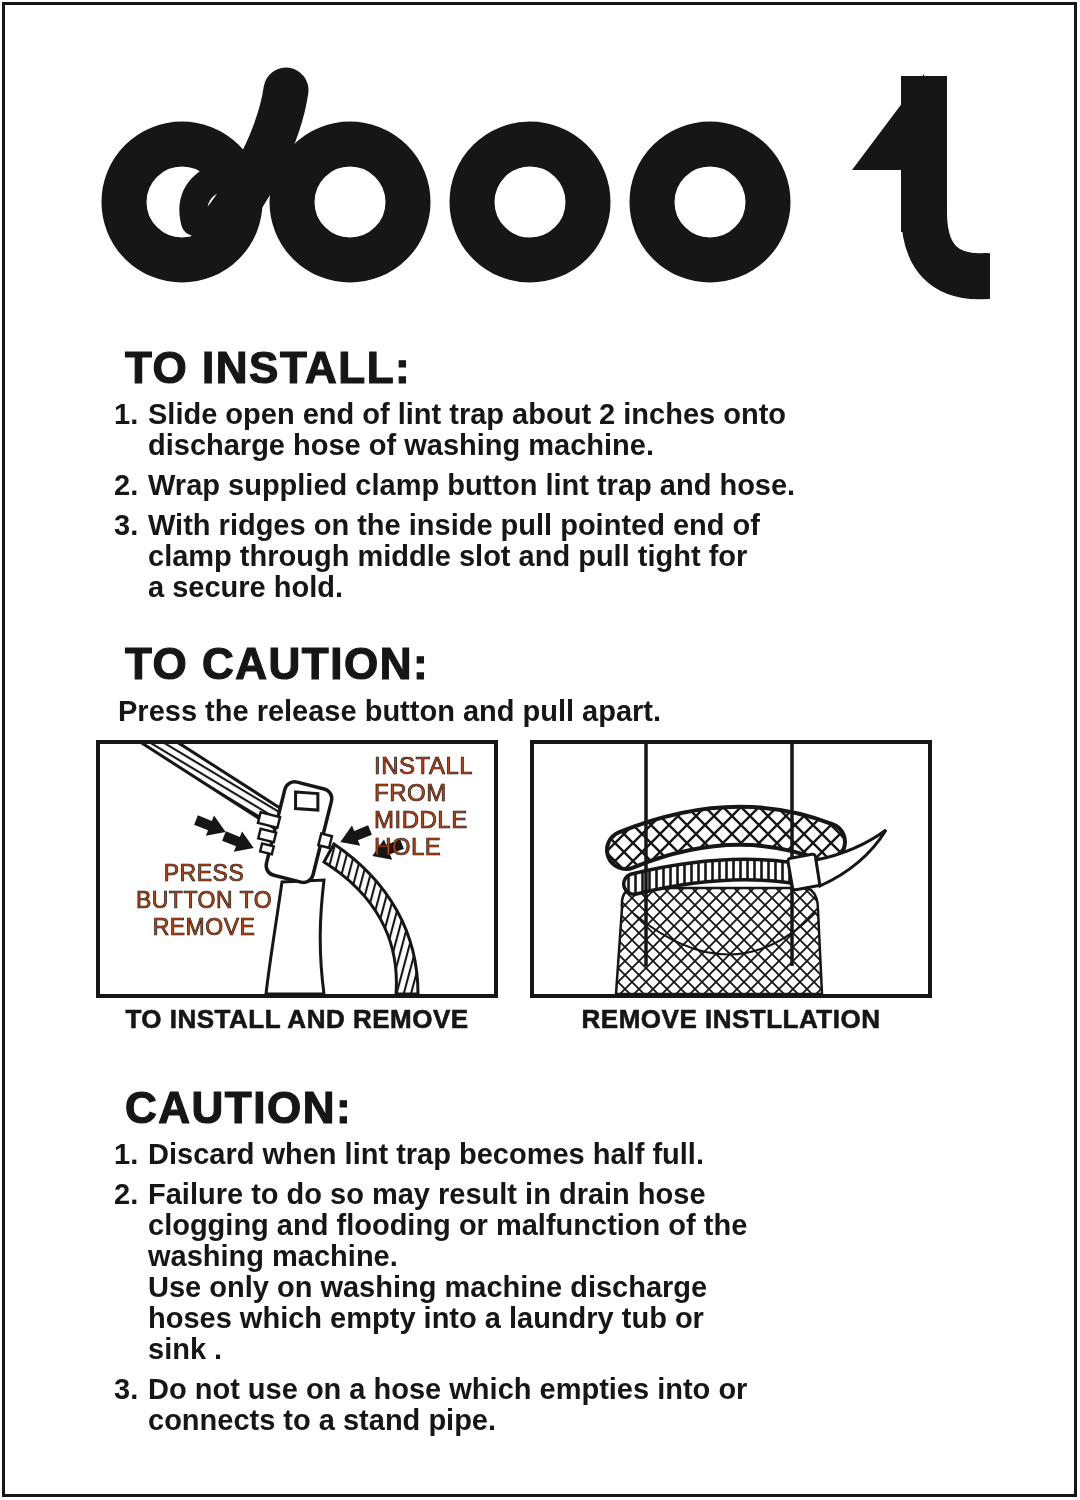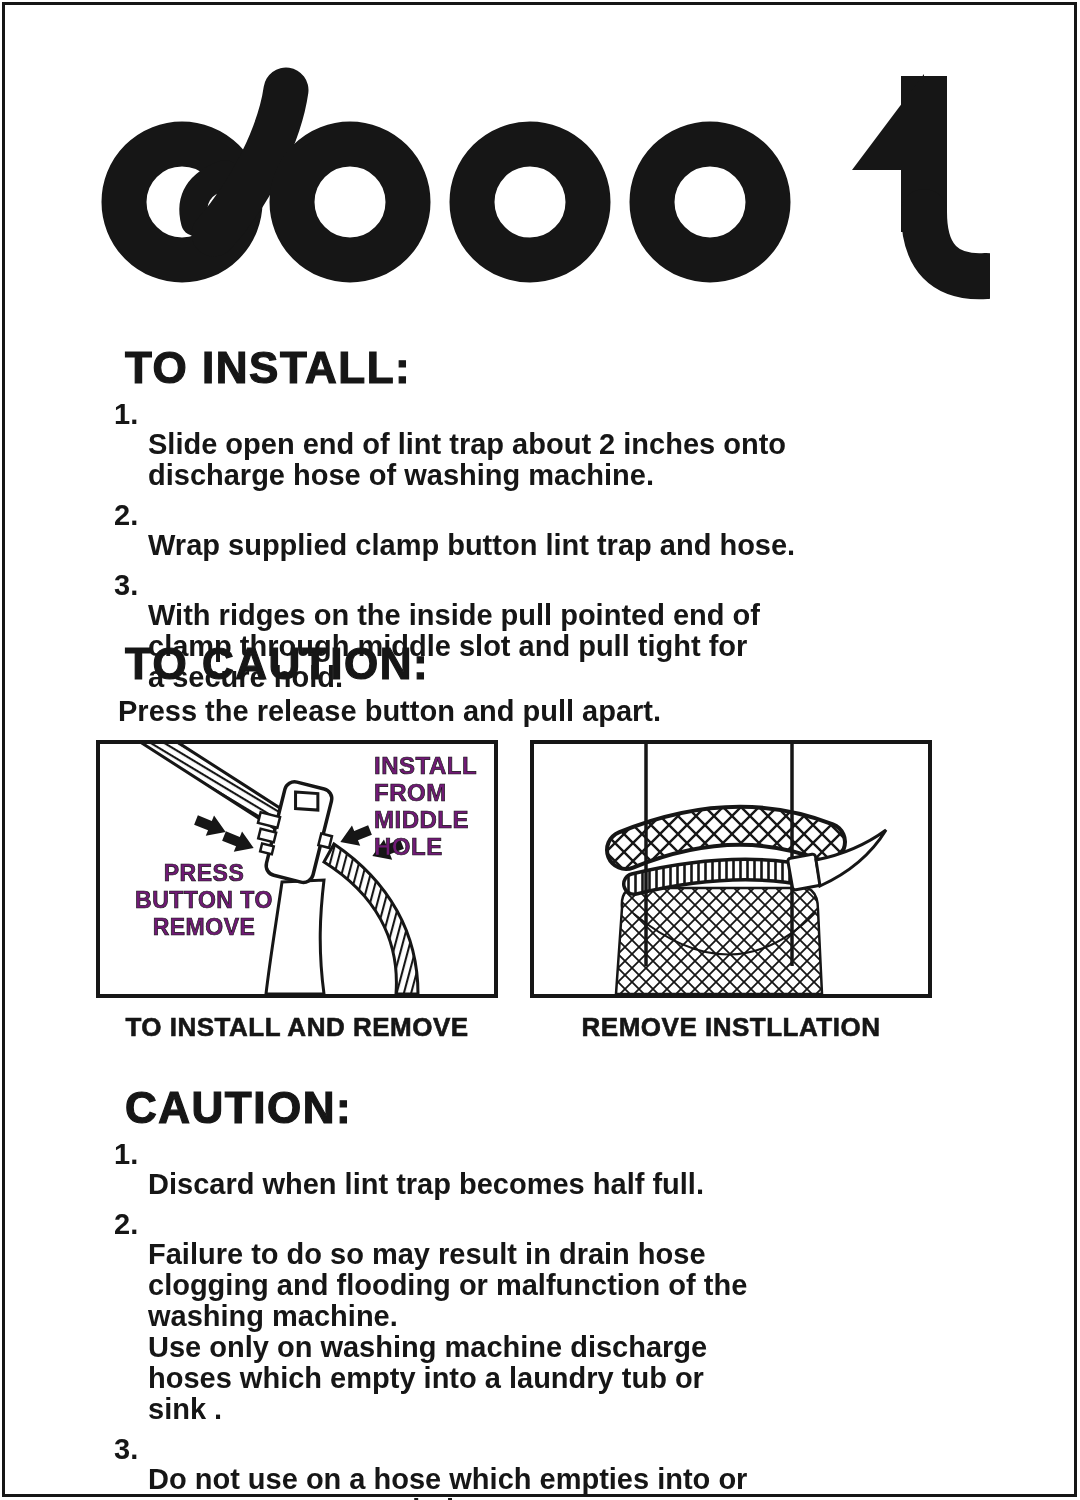--- a/index.html
+++ b/index.html
@@ -6,30 +6,30 @@
   .page{position:relative;width:1080px;height:1500px;background:#fff;overflow:hidden;
         font-family:"Liberation Sans",sans-serif;color:#161616;}
   .frame{position:absolute;left:2px;top:2px;right:3px;bottom:3px;border:3px solid #161616;pointer-events:none;}
   .logo{position:absolute;left:100px;top:62px;width:890px;height:250px;}
   .sec{position:absolute;left:114px;width:846px;}
   .h-big{font-size:44px;font-weight:900;letter-spacing:1.5px;line-height:1.05;margin:7px;padding-left:4px;
          -webkit-text-stroke:1.2px #161616;}
   .steps{margin-top:8px;}
   .step{display:flex;margin-bottom:9px;}
   .num{flex:0 0 34px;font-size:29px;font-weight:bold;line-height:31px;}
-  .txt{font-size:29px;font-weight:bold;line-height:31px;white-space:pre-line;margin-top:30px;}
+  .txt{font-size:29px;font-weight:bold;line-height:31px;white-space:pre-line;}
   .plain{font-size:29px;font-weight:bold;line-height:31px;margin:9px 0 8px 4px;}
   .figrow-item{position:absolute;top:740px;width:402px;}
   .figbox{position:relative;width:394px;height:250px;border:4px solid #161616;background:#fff;}
   .figbox svg{position:absolute;left:0;top:0;}
-  .fig-label{position:absolute;font-weight:700;color:#701a75;white-space:pre-line;
+  .fig-label{position:absolute;font-weight:400;color:#c2410c;white-space:pre-line;
              -webkit-text-stroke:0.7px #161616;letter-spacing:0.5px;}
   .lbl-install{left:274px;top:8px;font-size:24px;line-height:27px;text-align:left;}
   .lbl-press{left:14px;top:116px;width:180px;font-size:23px;line-height:27px;text-align:center;}
-  .caption{margin-top:14px;text-align:center;font-size:26px;font-weight:900;letter-spacing:0.5px;
+  .caption{margin-top:6px;text-align:center;font-size:26px;font-weight:900;letter-spacing:0.5px;
            -webkit-text-stroke:0.6px #161616;}
 </style>
 </head>
 <body>
 
 <div class="page">
   <div class="frame"></div>
 
   <svg class="logo" viewBox="0 0 890 250" aria-label="eboot">
     <title>eboot</title>

